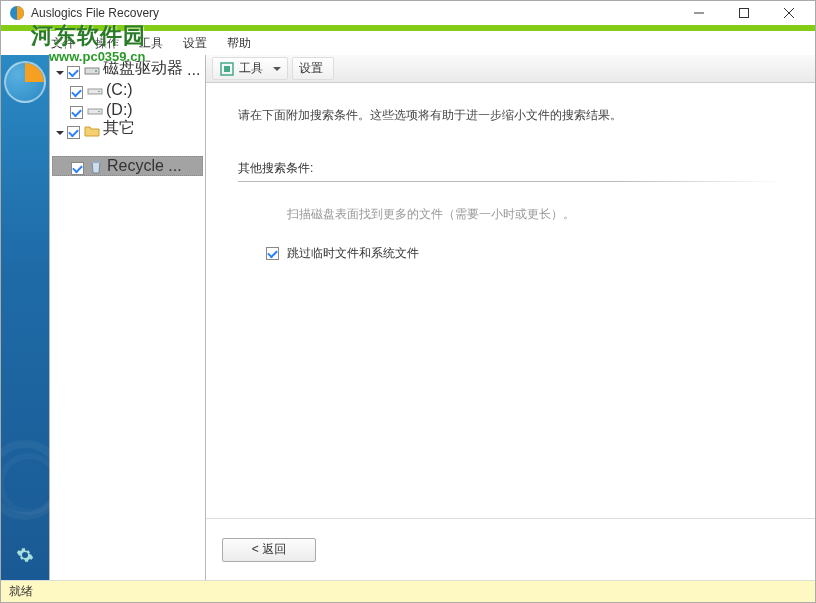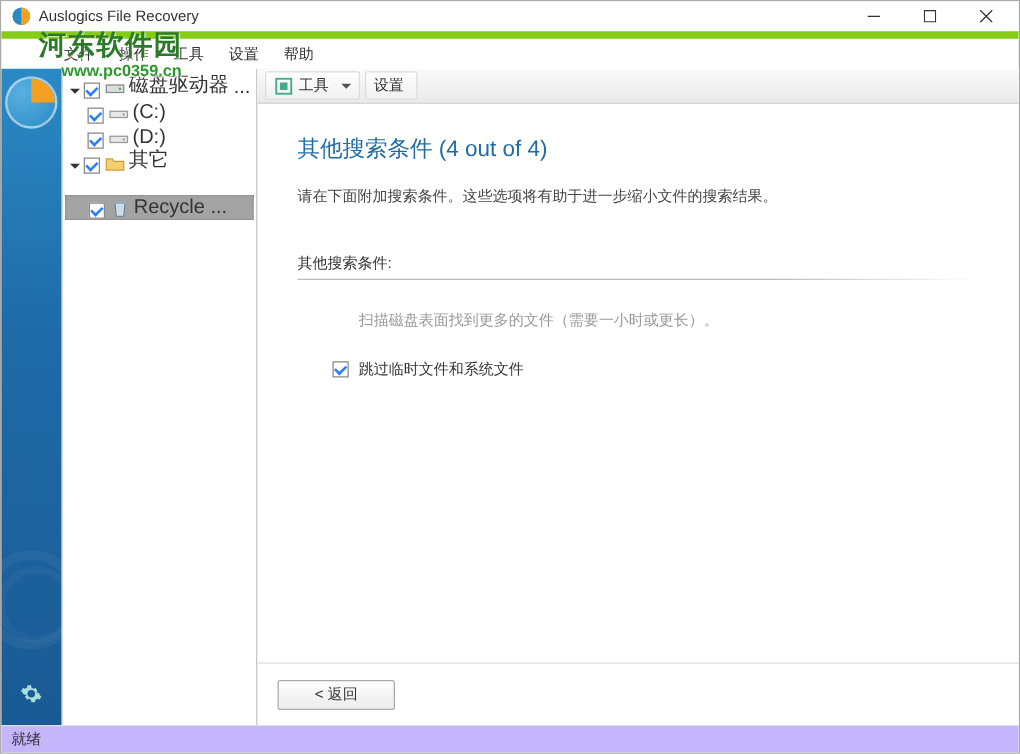--- a/index.html
+++ b/index.html
@@ -60,25 +60,25 @@
 .section-line { height: 1px; background: linear-gradient(90deg, #bbb 0%, #bbb 70%, transparent 100%); margin-bottom: 24px; }
 
 .option { margin-left: 28px; margin-bottom: 22px; }
 .option-head { display: flex; align-items: center; margin-bottom: 6px; }
 .option-head .cb { width: 13px; height: 13px; border: 1px solid #888; background: #fff; margin-right: 8px; display:inline-flex; align-items:center; justify-content:center; cursor:pointer; }
 .option-head .cb.checked::after { content:''; width:7px; height:4px; border-left:2px solid #2a7fff; border-bottom:2px solid #2a7fff; transform:rotate(-45deg); margin-top:-2px; }
 .option-label { font-size: 12px; color: #333; }
 .option-desc { font-size: 12px; color: #999; margin-left: 21px; }
 
 
-.footer-bar { height: 50px; border-top: 1px solid #ddd; display: flex; align-items: center; padding: 0 16px; gap: 8px; }
+.footer-bar { height: 62px; border-top: 1px solid #ddd; display: flex; align-items: center; padding: 0 16px; gap: 8px; }
 .btn { min-width: 94px; height: 24px; background: linear-gradient(#fdfdfd,#ececec); border: 1px solid #aaa; border-radius:2px; font-size: 12px; color: #333; cursor: pointer; display:inline-flex; align-items:center; justify-content:center; }
 
 
-.statusbar { position: absolute; bottom: 0; left: 0; right: 0; height: 22px; background: #c4b5fd; display: flex; align-items: center; padding: 0 8px; font-size: 12px; color: #333; border-top: 1px solid #ddd; }
+.statusbar { position: absolute; bottom: 0; left: 0; right: 0; height: 22px; background: #fef9c3; display: flex; align-items: center; padding: 0 8px; font-size: 12px; color: #333; border-top: 1px solid #ddd; }
 
 .arrow-down { display:inline-block; width:0; height:0; border-left:4px solid transparent; border-right:4px solid transparent; border-top:4px solid #555; }
 </style>
 </head>
 <body>
 
 <div class="titlebar">
   <span class="app-icon">
     <svg viewBox="0 0 16 16">
         <circle cx="8" cy="8" r="7" fill="#2a8ac4"></circle>
@@ -203,24 +203,20 @@
           </span>
         <span>工具</span>
         <span class="arrow-down"></span>
       </div>
       <div class="tool-item">
         <span>设置</span>
       </div>
     </div>
 
     <div class="content-body">
-      <h1 class="page-title">
-        <span>其他搜索条件</span>
-        <span class="counter">(4 out of 4)</span>
-      </h1>
       <div class="page-desc">请在下面附加搜索条件。这些选项将有助于进一步缩小文件的搜索结果。</div>
 
       <div class="section-label">其他搜索条件:</div>
       <div class="section-line"></div>
 
       <div class="option">
         <div class="option-desc">扫描磁盘表面找到更多的文件（需要一小时或更长）。</div>
       </div>
 
       <div class="option">

